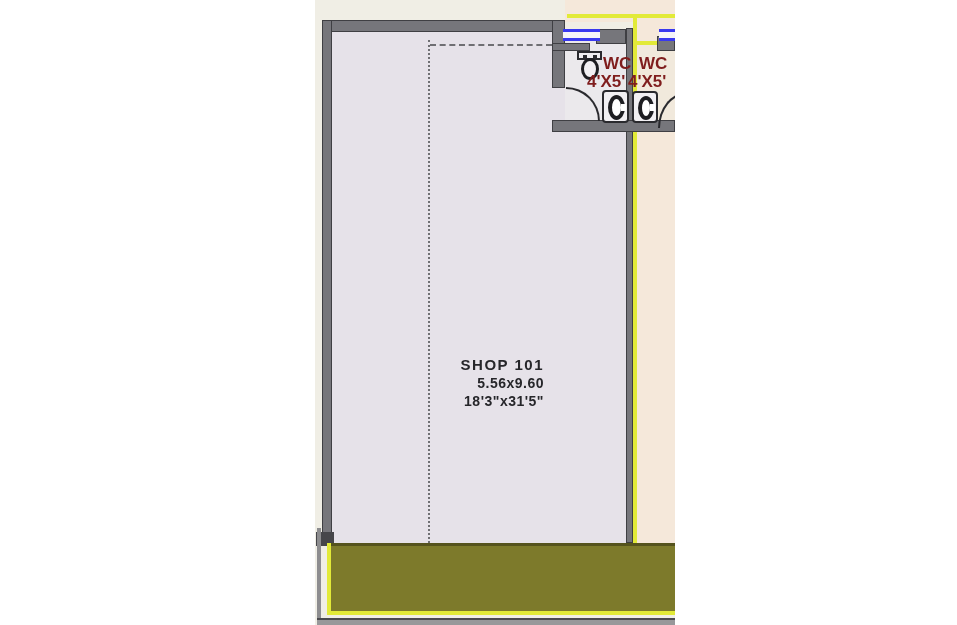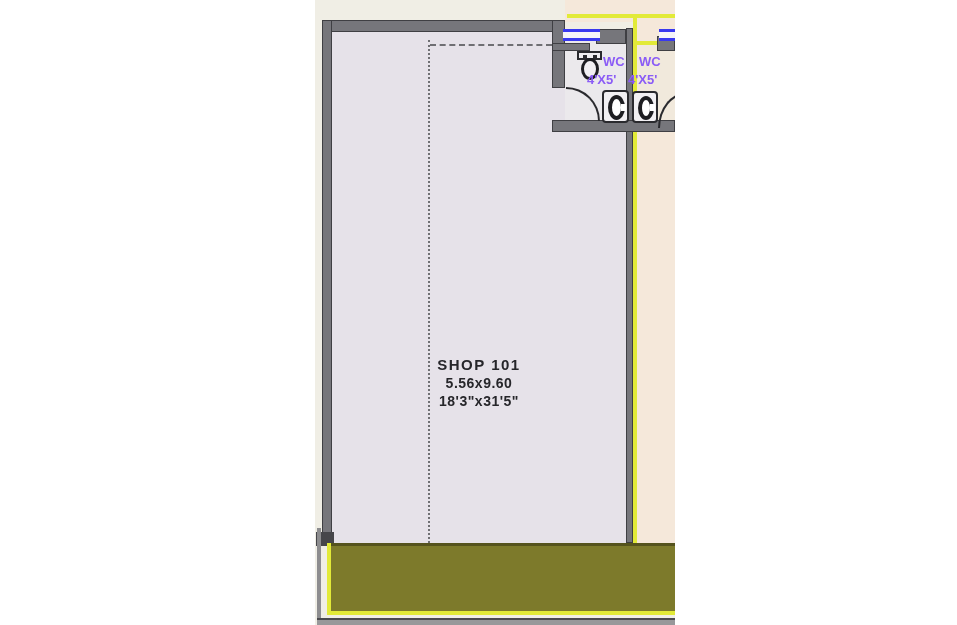--- a/index.html
+++ b/index.html
@@ -14,25 +14,25 @@
   .room-shop{background:#e6e2e9;}
   .room-wc-left{background:#ebe9ec;}
   .room-wc-right{background:#f1e9dc;}
   .cream{background:#f5e8da;}
   .yellow{background:#e2ea38;}
   .olive{background:#7d7a2b;border-top:3px solid #55531d;box-sizing:border-box;}
   .window{border-top:3px solid #3939ef;border-bottom:3px solid #3939ef;background:#f5f4f8;box-sizing:border-box;}
   .guide-v{border-left:2px dotted #6f6f73;}
   .guide-h{border-top:2px dashed #6f6f73;}
   .shop-label{
-    width:130px;text-align:center;color:#26262a;font-weight:bold;
+    width:130px;text-align:right;color:#26262a;font-weight:bold;
     font-size:14px;line-height:18px;letter-spacing:0.5px;
   }
   .shop-label .l1{font-size:15px;letter-spacing:1.5px;}
-  .wc-text{color:#8b5cf6;font-weight:bold;font-size:13px;letter-spacing:0px;white-space:nowrap;}
+  .wc-text{color:#7f1d1d;font-weight:bold;font-size:17px;letter-spacing:0px;white-space:nowrap;}
   .toilet-tank{background:#efedf0;border:2px solid #2a2a2e;box-sizing:border-box;}
   .tank-dot{background:#2a2a2e;}
   .toilet-bowl{border:3px solid #1e1e22;border-radius:50%;background:#f2f0f3;box-sizing:border-box;}
   .basin-outer{border:2px solid #2a2a2e;border-radius:4px;background:#f2f0f3;box-sizing:border-box;}
   .basin-oval{border:4px solid #1e1e22;border-radius:50%;background:#ffffff;box-sizing:border-box;}
   .basin-notch{background:#ffffff;}
   .arc-right{border-top:2px solid #2a2a2e;border-right:2px solid #2a2a2e;border-top-right-radius:100%;box-sizing:border-box;}
   .arc-left{border-top:2px solid #2a2a2e;border-left:2px solid #2a2a2e;border-top-left-radius:100%;box-sizing:border-box;}
   .band{background:#98989a;border-top:2px solid #4a4a4e;box-sizing:border-box;}
 </style>

